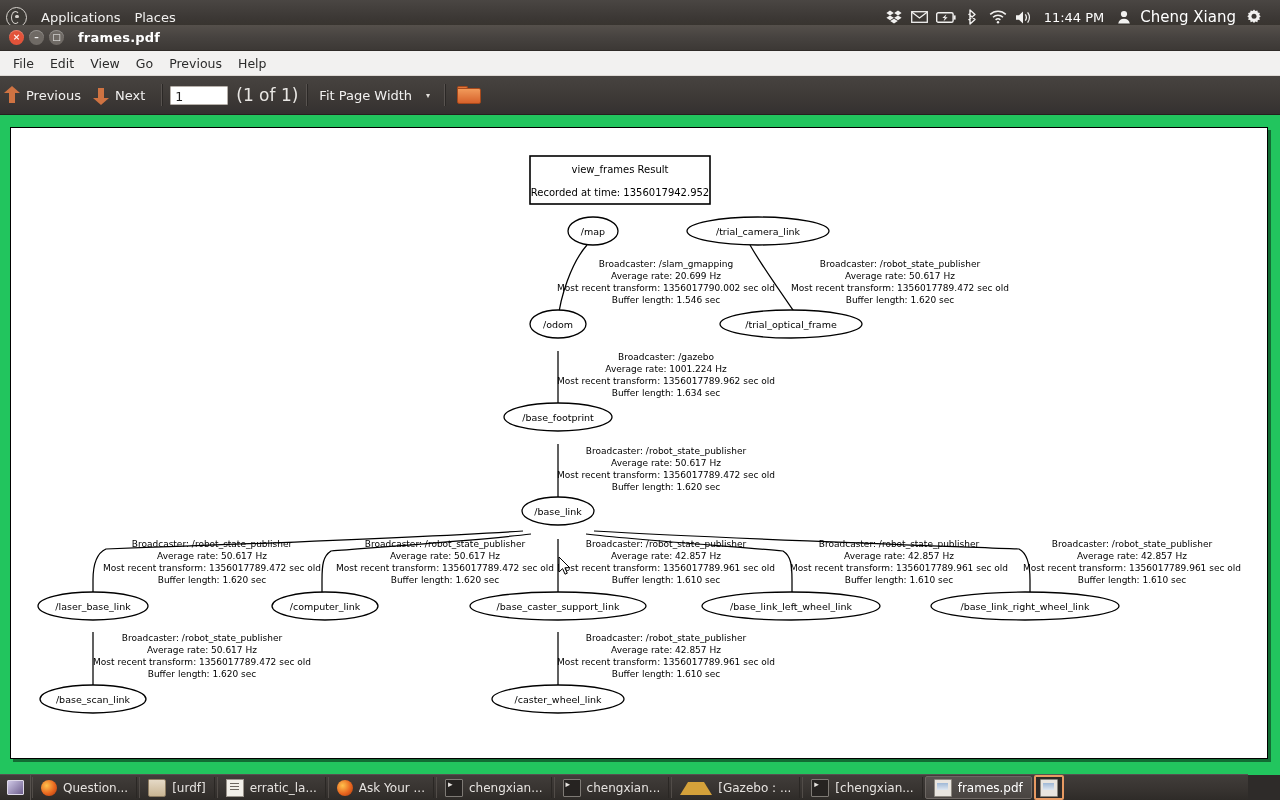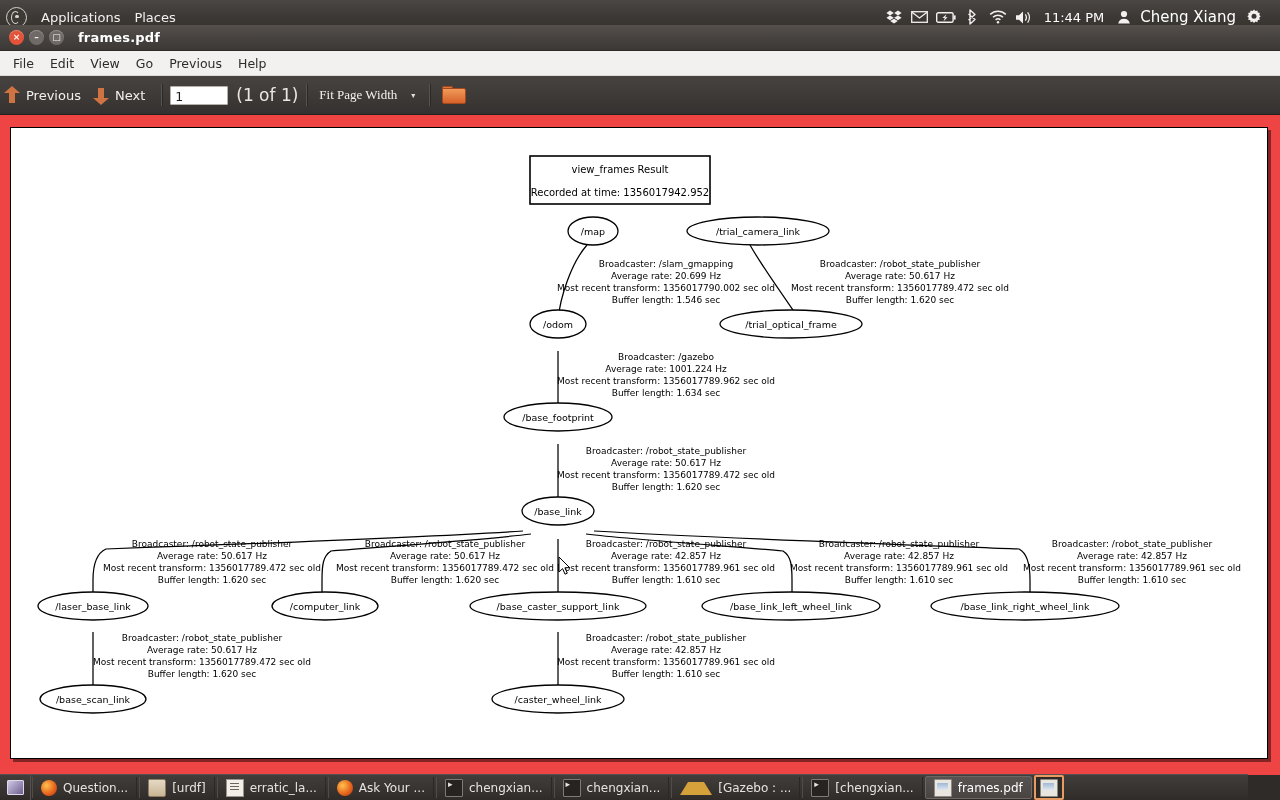--- a/index.html
+++ b/index.html
@@ -101,21 +101,21 @@
   .tb-sep {
     width: 1px; height: 22px; background: #585350; margin: 0 8px;
     box-shadow: 1px 0 0 #2b2826;
   }
   .page-input {
     width: 58px; height: 19px; background: #ffffff; border: 1px solid #b6b0aa;
     color: #1d1d1d; font-size: 12.5px; padding: 0 0 0 4px; line-height: 19px;
     box-sizing: border-box; border-radius: 1px;
   }
   .page-of { color: #e9e7e4; font-size: 17px; margin-left: 8px; }
-  .zoom-label { color: #f2f1f0; font-size: 13px; font-family: Liberation Serif, serif; }
+  .zoom-label { color: #f2f1f0; font-size: 13px; }
   .zoom-caret { color: #e3e0dc; font-size: 8px; padding: 0 6px; }
   .folder-icon { width: 22px; height: 18px; position: relative; }
   .folder-icon .body {
     position: absolute; left: 0; bottom: 0; width: 22px; height: 14px;
     background: linear-gradient(to bottom, #f19a5a, #d7622b);
     border: 1px solid #a6491c; border-radius: 1px 2px 2px 2px;
   }
   .folder-icon .tab {
     position: absolute; left: 0; top: 0; width: 9px; height: 5px;
     background: #e2763a; border: 1px solid #a6491c; border-bottom: none;
@@ -136,21 +136,21 @@
   }
   .arrow-down::before { top: 2px; }
   .arrow-down::after {
     content: ""; position: absolute; left: 0px; bottom: 0px;
     width: 0; height: 0; border-left: 8px solid transparent;
     border-right: 8px solid transparent; border-top: 7px solid #cf7342;
   }
 
   
   #docview {
-    flex: 1; background: #ef4444; position: relative; overflow: hidden;
+    flex: 1; background: #22c55e; position: relative; overflow: hidden;
     padding: 10px 12px 12px 22px; box-sizing: border-box;
   }
   #page {
     position: absolute; left: 10px; top: 12px;
     width: 1256px; height: 630px;
     background: #ffffff; border: 1px solid #000000;
     box-shadow: 3px 3px 0 rgba(0,0,0,0.45);
     overflow: hidden;
   }
   #graph-svg { display: block; }

